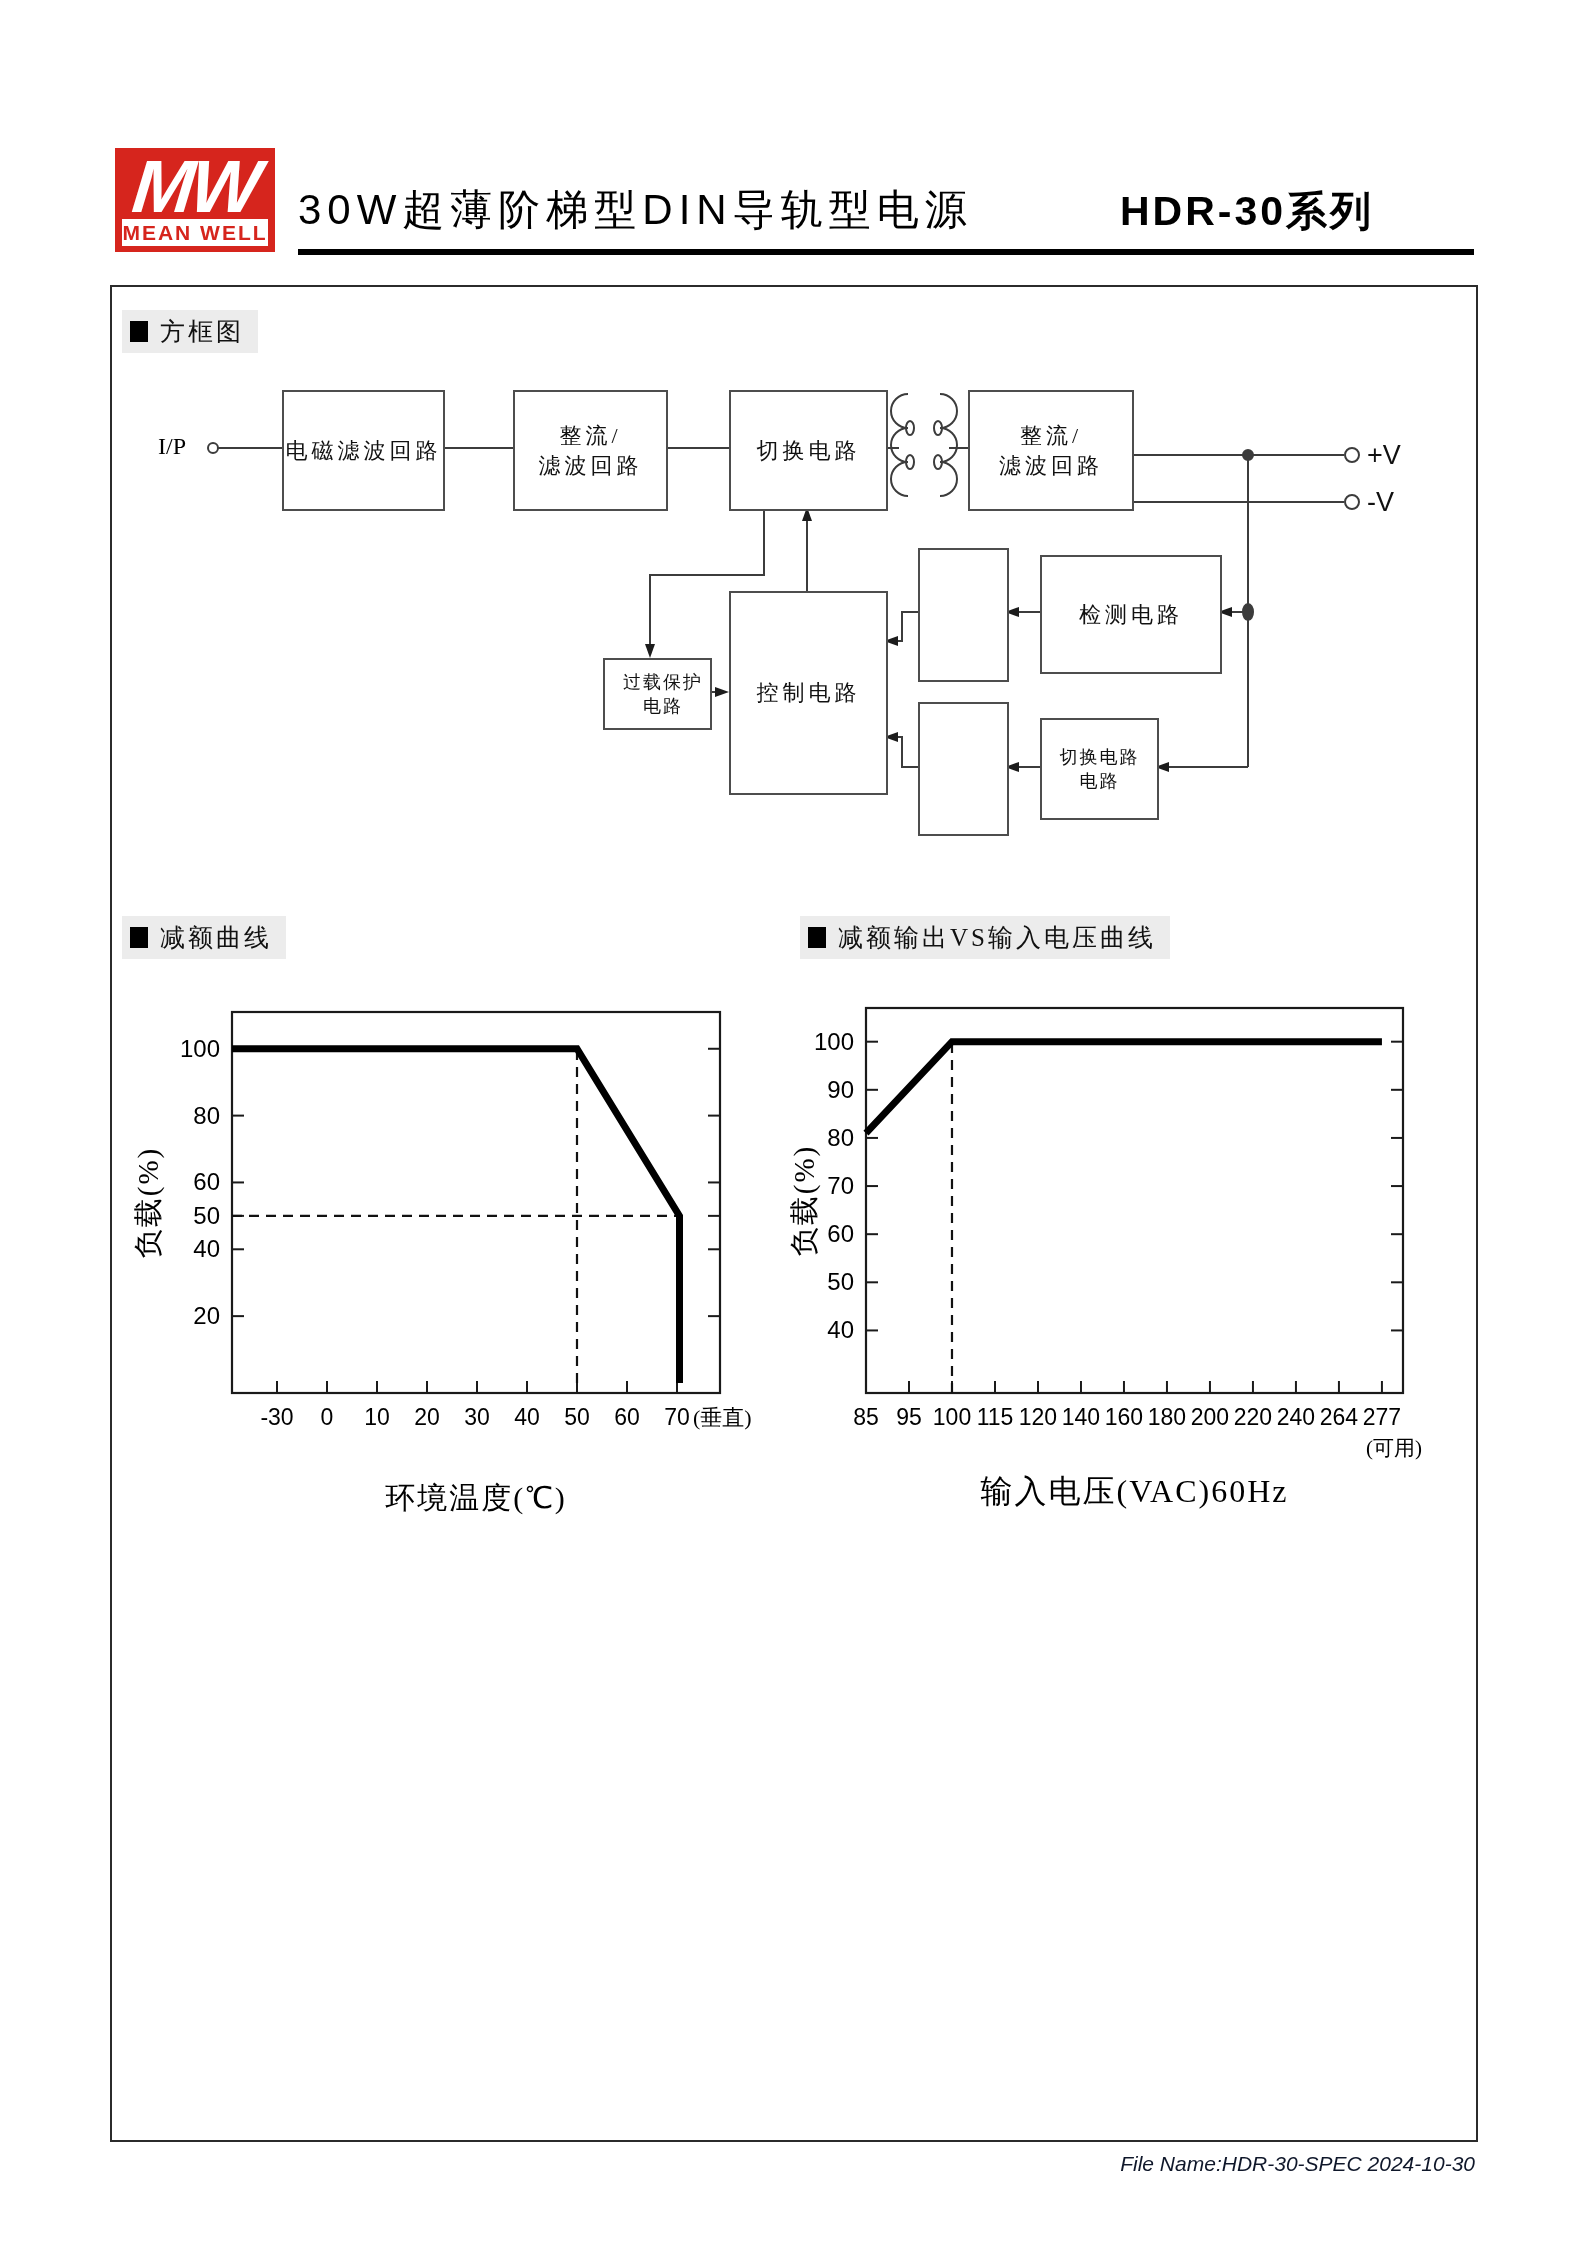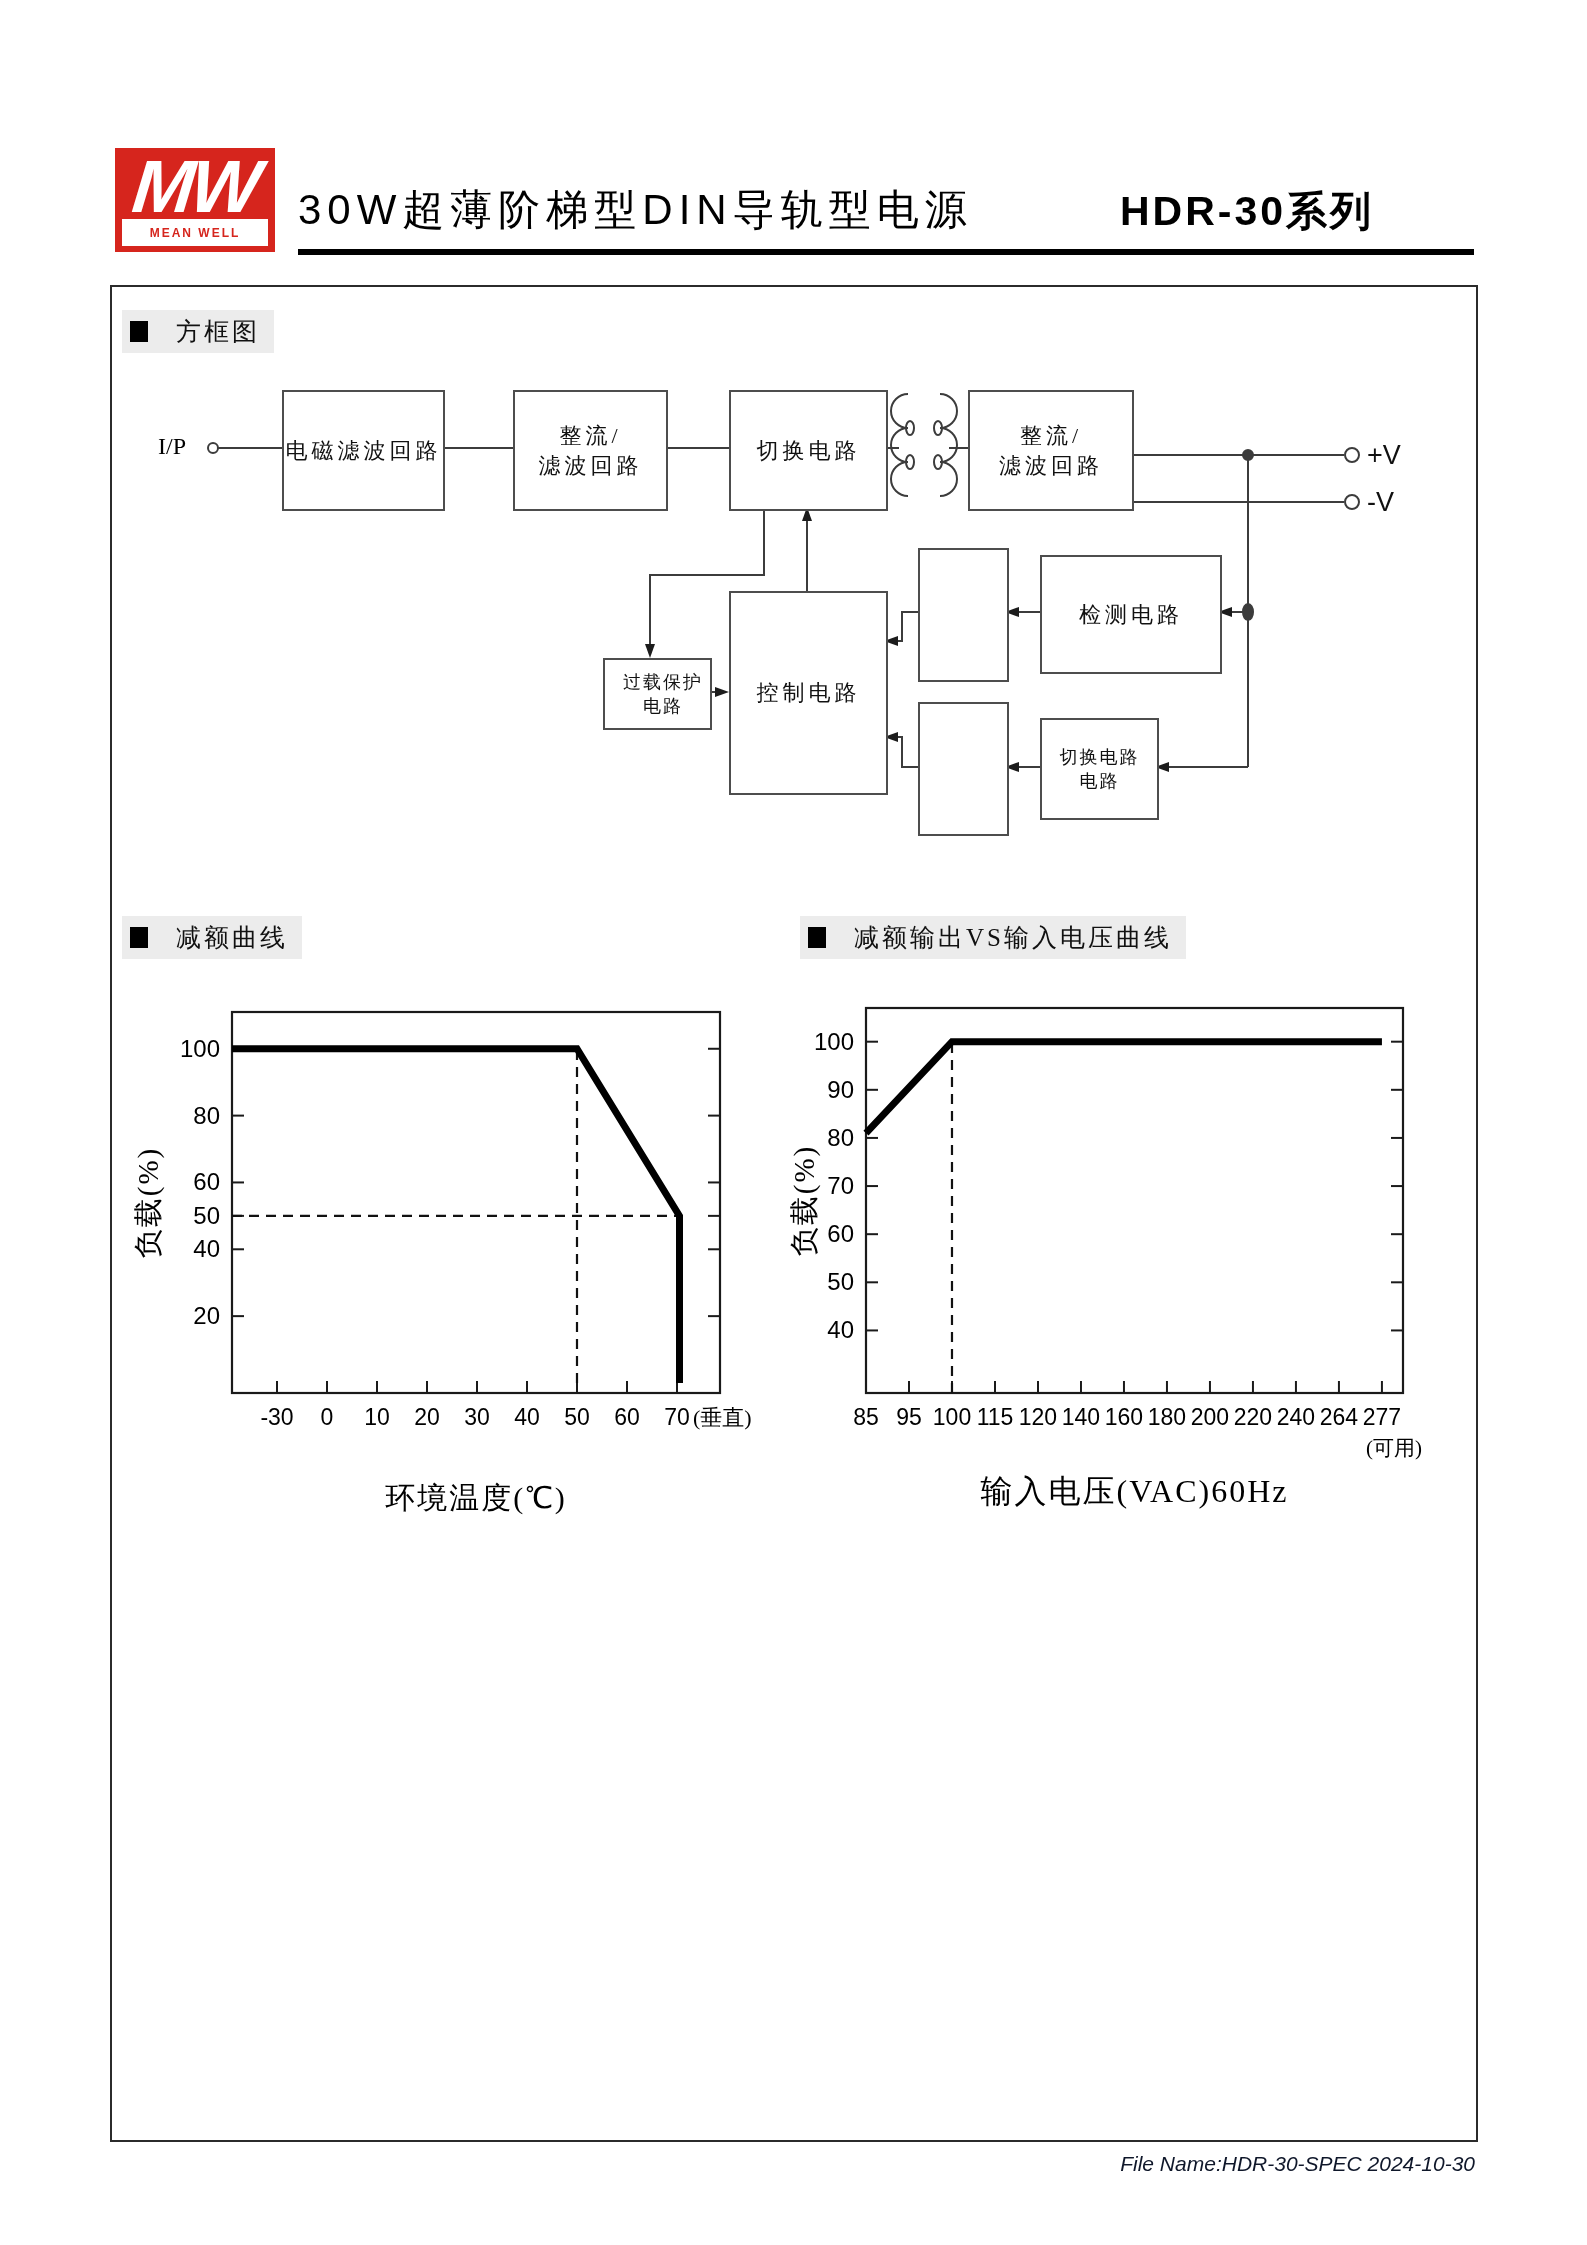--- a/index.html
+++ b/index.html
@@ -7,32 +7,32 @@
         font-family:"Liberation Sans",sans-serif;color:#000;}
   .abs{position:absolute;}
 
   
   #logo{left:115px;top:148px;width:160px;height:104px;background:#d6251d;}
   #logo-mw{position:absolute;left:0;top:-4px;width:100%;text-align:center;
            font-family:"Liberation Sans",sans-serif;font-style:italic;font-weight:bold;
            font-size:74px;color:#fff;transform:skewX(-6deg);letter-spacing:-4px;}
   #logo-strip{position:absolute;left:7px;right:7px;bottom:6px;height:27px;background:#fff;
               display:flex;align-items:center;justify-content:center;}
-  #logo-strip span{font-size:12px;font-weight:bold;color:#d6251d;letter-spacing:2px;}
+  #logo-strip span{font-size:21px;font-weight:bold;color:#d6251d;letter-spacing:2px;}
   #page-title{left:298px;top:182px;width:900px;font-size:42px;letter-spacing:6px;
               color:#000;font-family:"Liberation Sans",sans-serif;white-space:nowrap;}
   #series-title{left:1020px;top:184px;width:454px;text-align:center;font-size:41px;
                 font-weight:bold;letter-spacing:3px;white-space:nowrap;}
   #title-rule{left:298px;top:249px;width:1176px;height:6px;background:#000;}
 
   
   #frame{left:110px;top:285px;width:1364px;height:1853px;border:2px solid #2b2b2b;background:#fff;}
 
   
-  .sec{background:#ececec;display:flex;align-items:center;gap:28px;padding:5px 14px 5px 8px;
+  .sec{background:#ececec;display:flex;align-items:center;gap:12px;padding:5px 14px 5px 8px;
        font-family:"Liberation Serif",serif;font-size:25px;letter-spacing:3px;color:#111;white-space:nowrap;}
   .sec .sq{display:inline-block;width:18px;height:21px;background:#000;}
   #sec-block{left:122px;top:310px;}
   #sec-derate{left:122px;top:916px;}
   #sec-vs{left:800px;top:916px;}
 
   
   #diagram-svg{left:110px;top:360px;width:1370px;height:480px;}
   .dbox{border:2px solid #4d4d4d;display:flex;flex-direction:column;align-items:center;
         justify-content:center;text-align:center;background:#fff;

